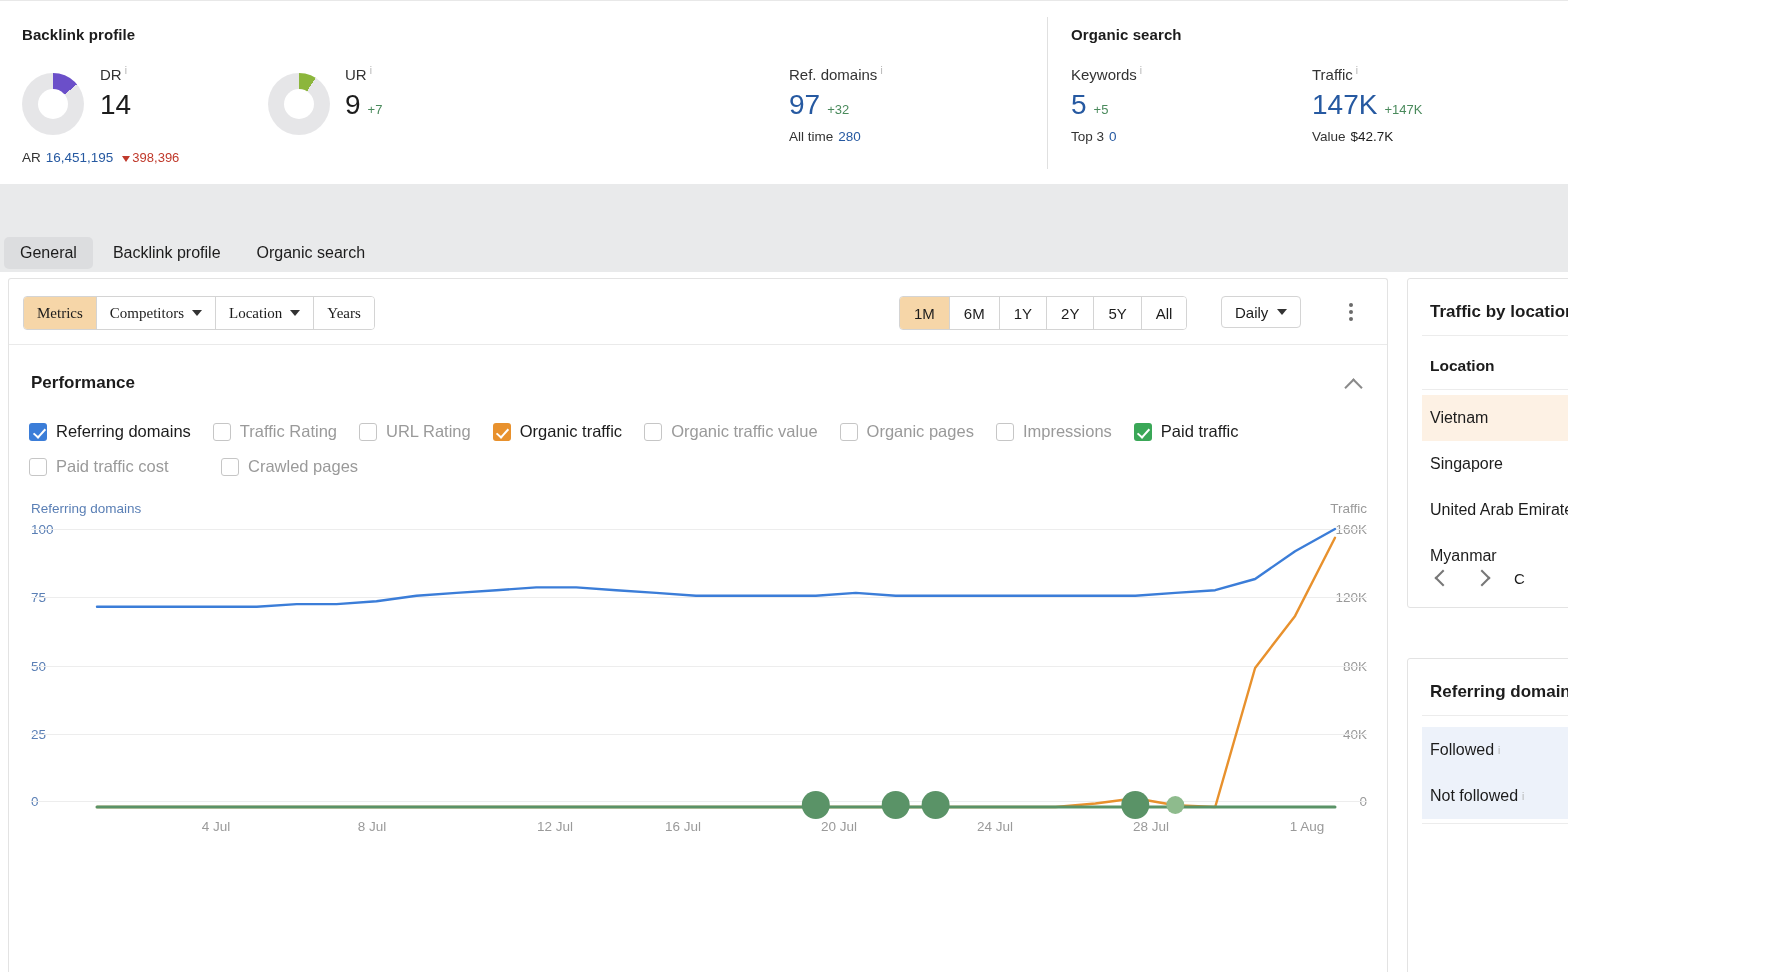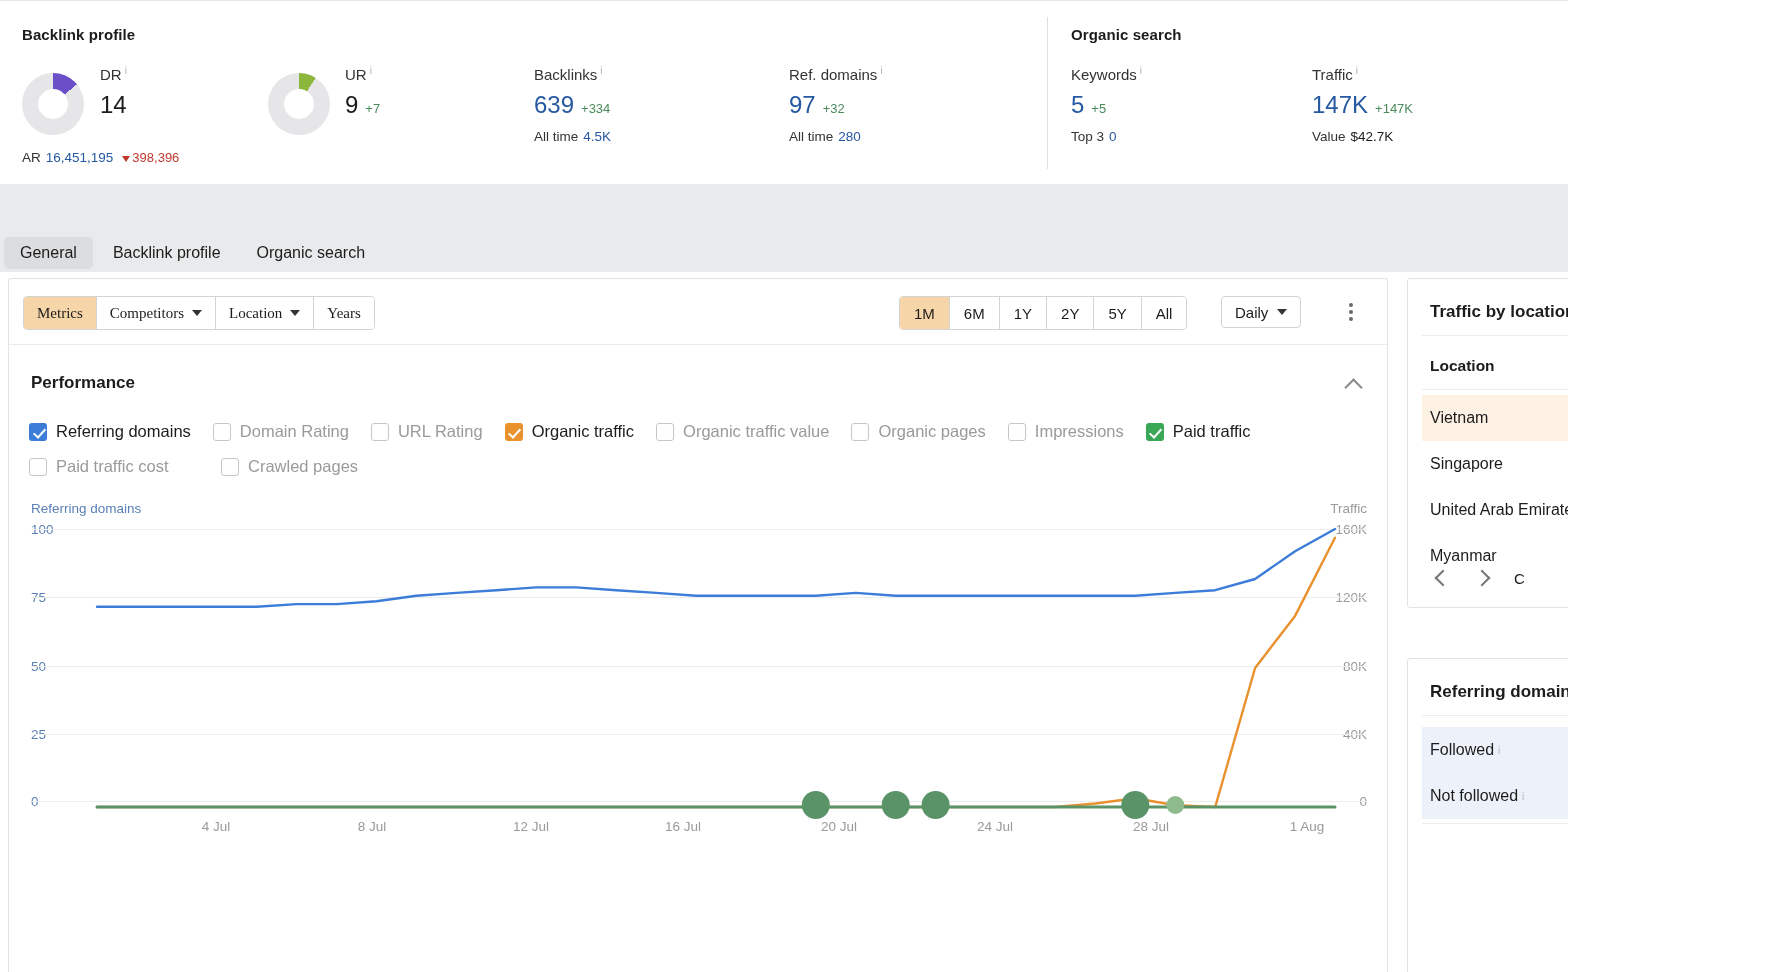--- a/index.html
+++ b/index.html
@@ -66,21 +66,21 @@
     margin-left: 3px;
     font-style: normal;
   }
   .metric-value-row {
     display: flex;
     align-items: baseline;
     gap: 7px;
     margin-top: 2px;
   }
   .metric-value {
-    font-size: 24px;
+    font-size: 28px;
     line-height: 40px;
     color: #1c1c1c;
     font-weight: normal;
   }
   .metric-value.link { color: #2659a1; }
   .delta-up { font-size: 13px; color: #4a8a5c; }
   .metric-sub {
     margin-top: 4px;
     font-size: 13.5px;
     color: #333;
@@ -442,30 +442,20 @@
 
     <div class="donut" style="left:268px; top:72px; background: conic-gradient(#8cb63c 0turn 0.09turn, #e6e6e8 0.09turn 1turn);"></div>
     <div class="metric" style="left:345px; top:64px;">
       <div class="metric-label"><span>UR</span><i class="info-i">i</i></div>
       <div class="metric-value-row">
         <span class="metric-value">9</span>
         <span class="delta-up">+7</span>
       </div>
     </div>
 
-    <div class="metric" style="left:534px; top:64px;">
-      <div class="metric-label"><span>Backlinks</span><i class="info-i">i</i></div>
-      <div class="metric-value-row">
-        <span class="metric-value link">639</span>
-        <span class="delta-up">+334</span>
-      </div>
-      <div class="metric-sub">
-        <span>All time</span><span class="v">4.5K</span>
-      </div>
-    </div>
 
     <div class="metric" style="left:789px; top:64px;">
       <div class="metric-label"><span>Ref. domains</span><i class="info-i">i</i></div>
       <div class="metric-value-row">
         <span class="metric-value link">97</span>
         <span class="delta-up">+32</span>
       </div>
       <div class="metric-sub">
         <span>All time</span><span class="v">280</span>
       </div>
@@ -548,21 +538,21 @@
       <div class="perf-title">Performance</div>
       <div class="collapse-caret"></div>
 
       <div class="legend">
         <div class="lgitem checked">
           <span class="cbx on" style="background:#3b7dd8;"></span>
           <span class="lglabel">Referring domains</span>
         </div>
         <div class="lgitem">
           <span class="cbx"></span>
-          <span class="lglabel">Domain Rating</span>
+          <span class="lglabel">Traffic Rating</span>
         </div>
         <div class="lgitem">
           <span class="cbx"></span>
           <span class="lglabel">URL Rating</span>
         </div>
         <div class="lgitem checked">
           <span class="cbx on" style="background:#e8912d;"></span>
           <span class="lglabel">Organic traffic</span>
         </div>
         <div class="lgitem">
@@ -621,21 +611,21 @@
                 <circle cx="784.8" cy="276.0" r="14" fill="#5a9367"></circle>
                 <circle cx="864.7" cy="276.0" r="14" fill="#5a9367"></circle>
                 <circle cx="904.6" cy="276.0" r="14" fill="#5a9367"></circle>
                 <circle cx="1104.3" cy="276.0" r="14" fill="#5a9367"></circle>
                 <circle cx="1144.3" cy="276.0" r="9" fill="#8ebb8d"></circle>
               </svg>
         </div>
 
         <div class="xlabel" style="left:207px;  top:318px;">4 Jul</div>
         <div class="xlabel" style="left:363px;  top:318px;">8 Jul</div>
-        <div class="xlabel" style="left:522px;  top:318px;">12 Jul</div>
+        <div class="xlabel" style="left:546px;  top:318px;">12 Jul</div>
         <div class="xlabel" style="left:674px;  top:318px;">16 Jul</div>
         <div class="xlabel" style="left:830px;  top:318px;">20 Jul</div>
         <div class="xlabel" style="left:986px;  top:318px;">24 Jul</div>
         <div class="xlabel" style="left:1142px; top:318px;">28 Jul</div>
         <div class="xlabel" style="left:1298px; top:318px;">1 Aug</div>
       </div>
     </div>
 
     <div class="card rail-card rail-traffic">
       <div class="rail-title">Traffic by location</div>

